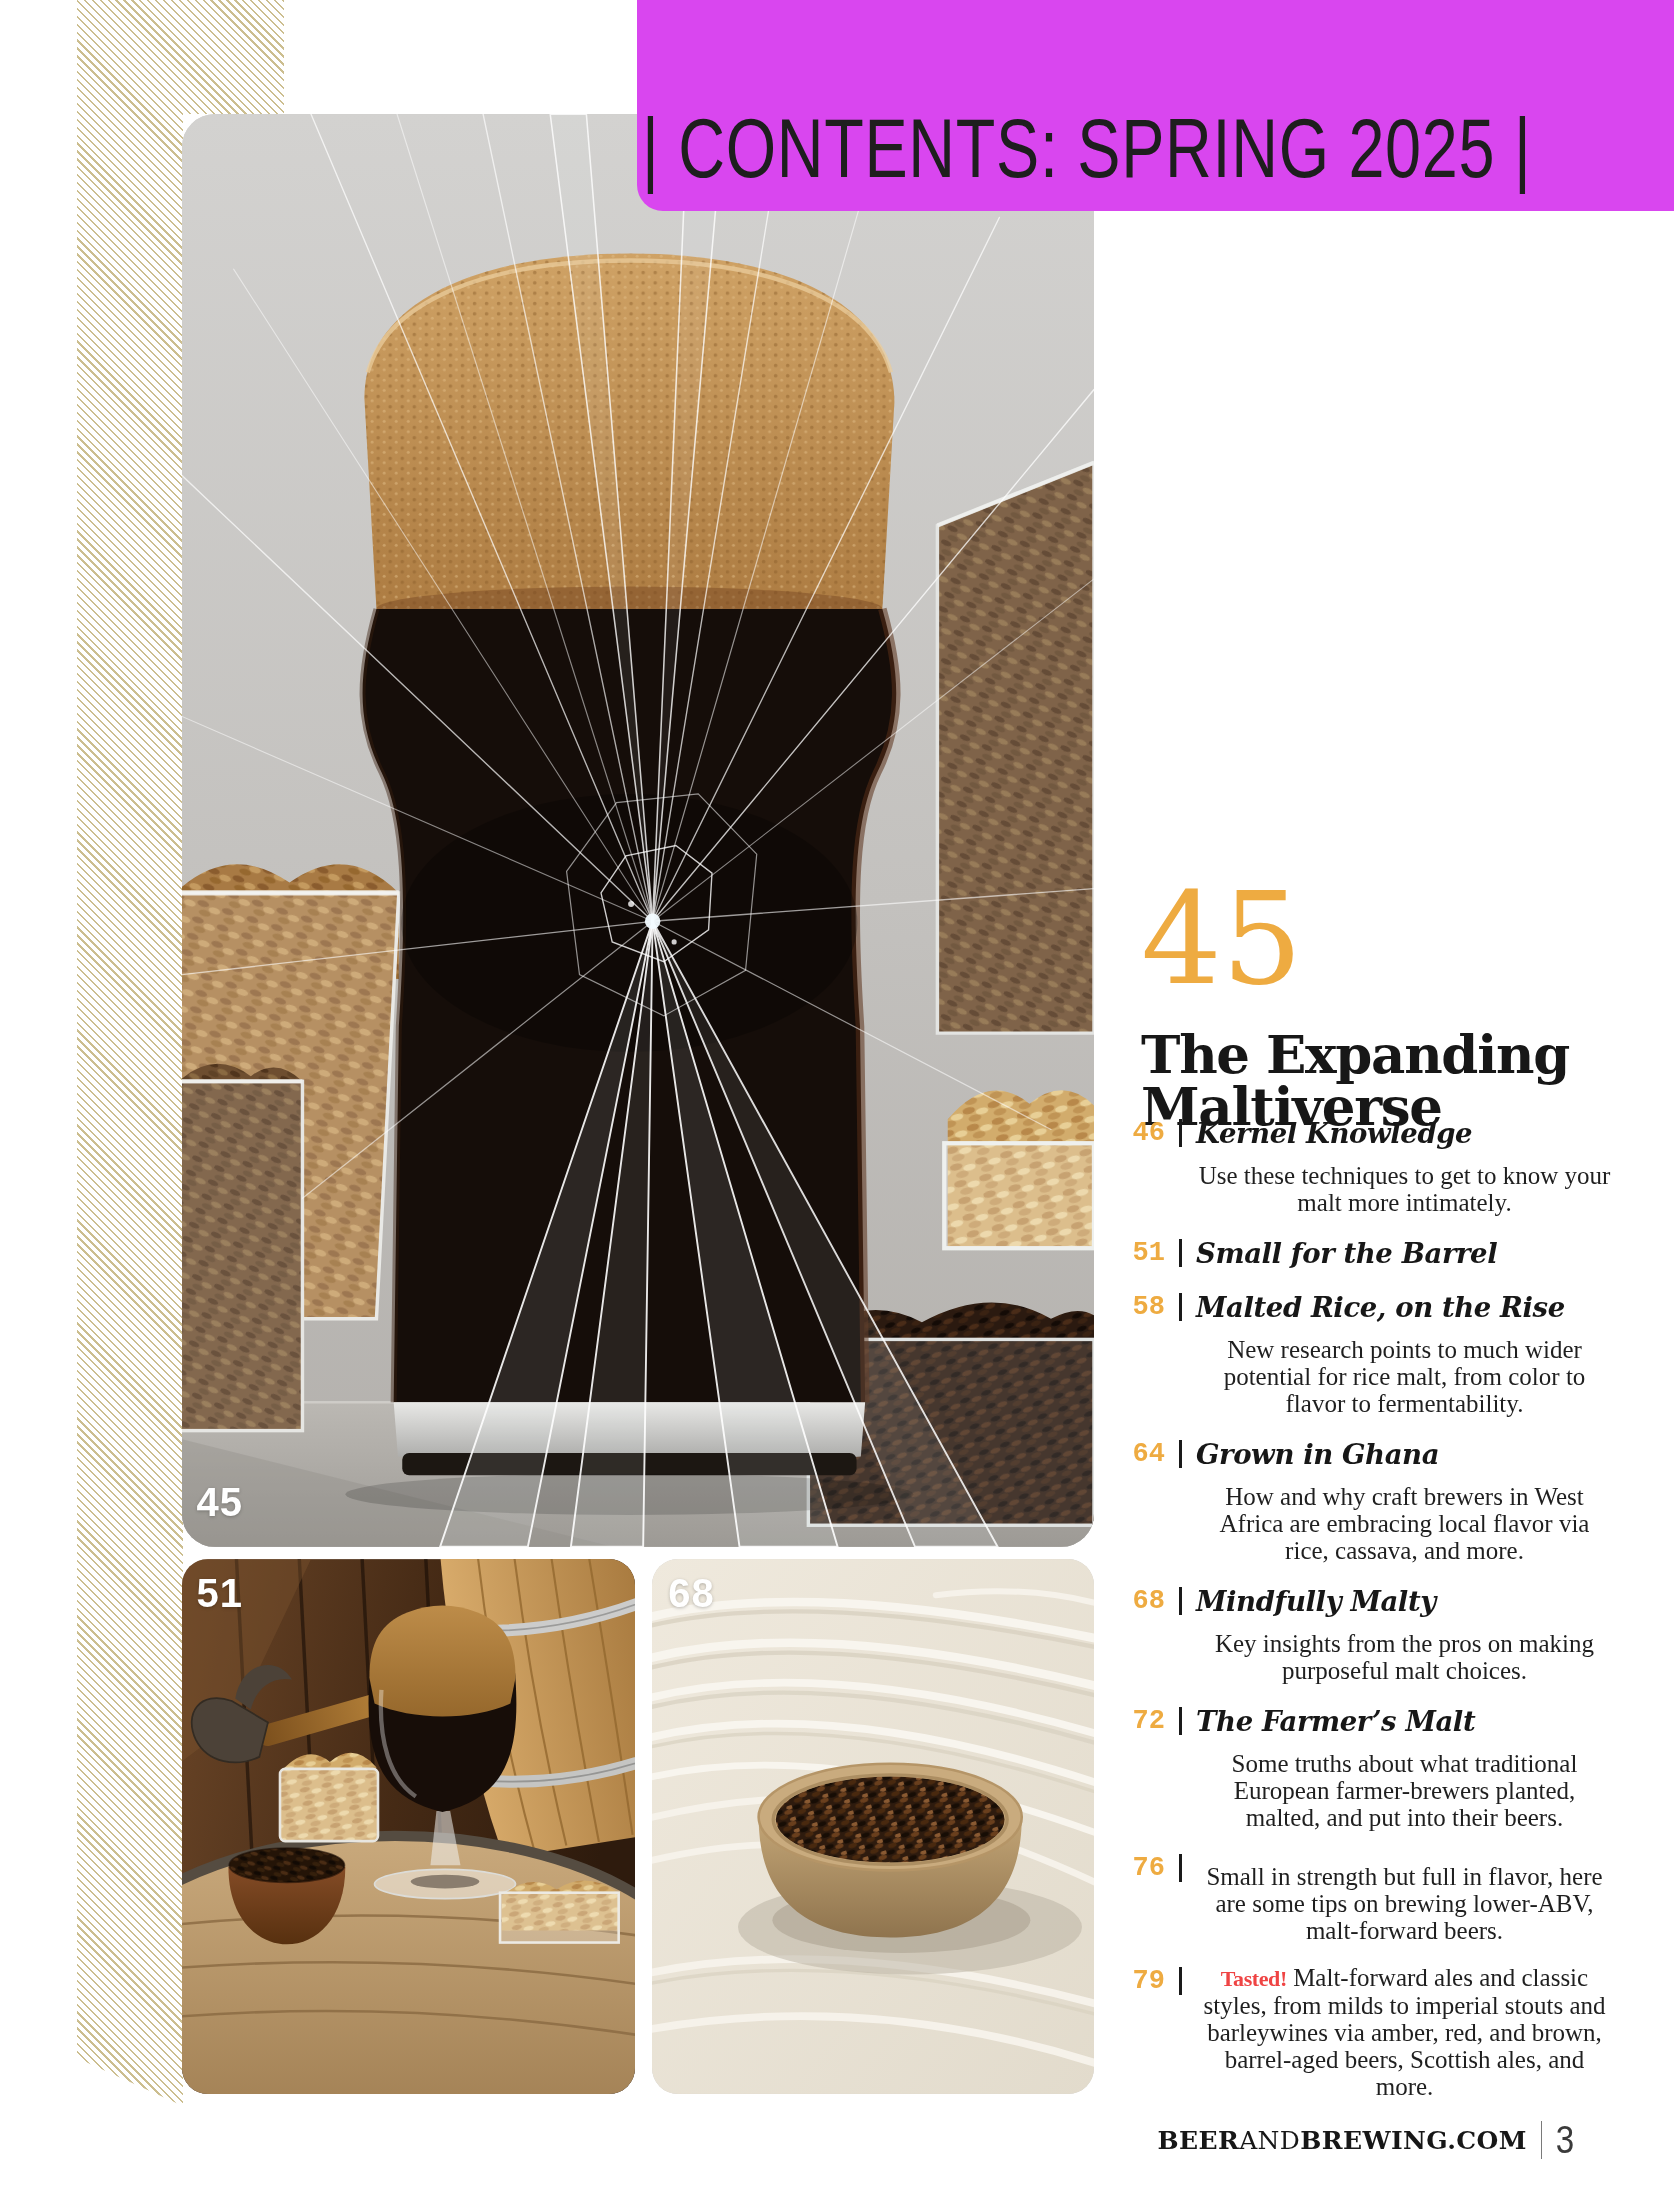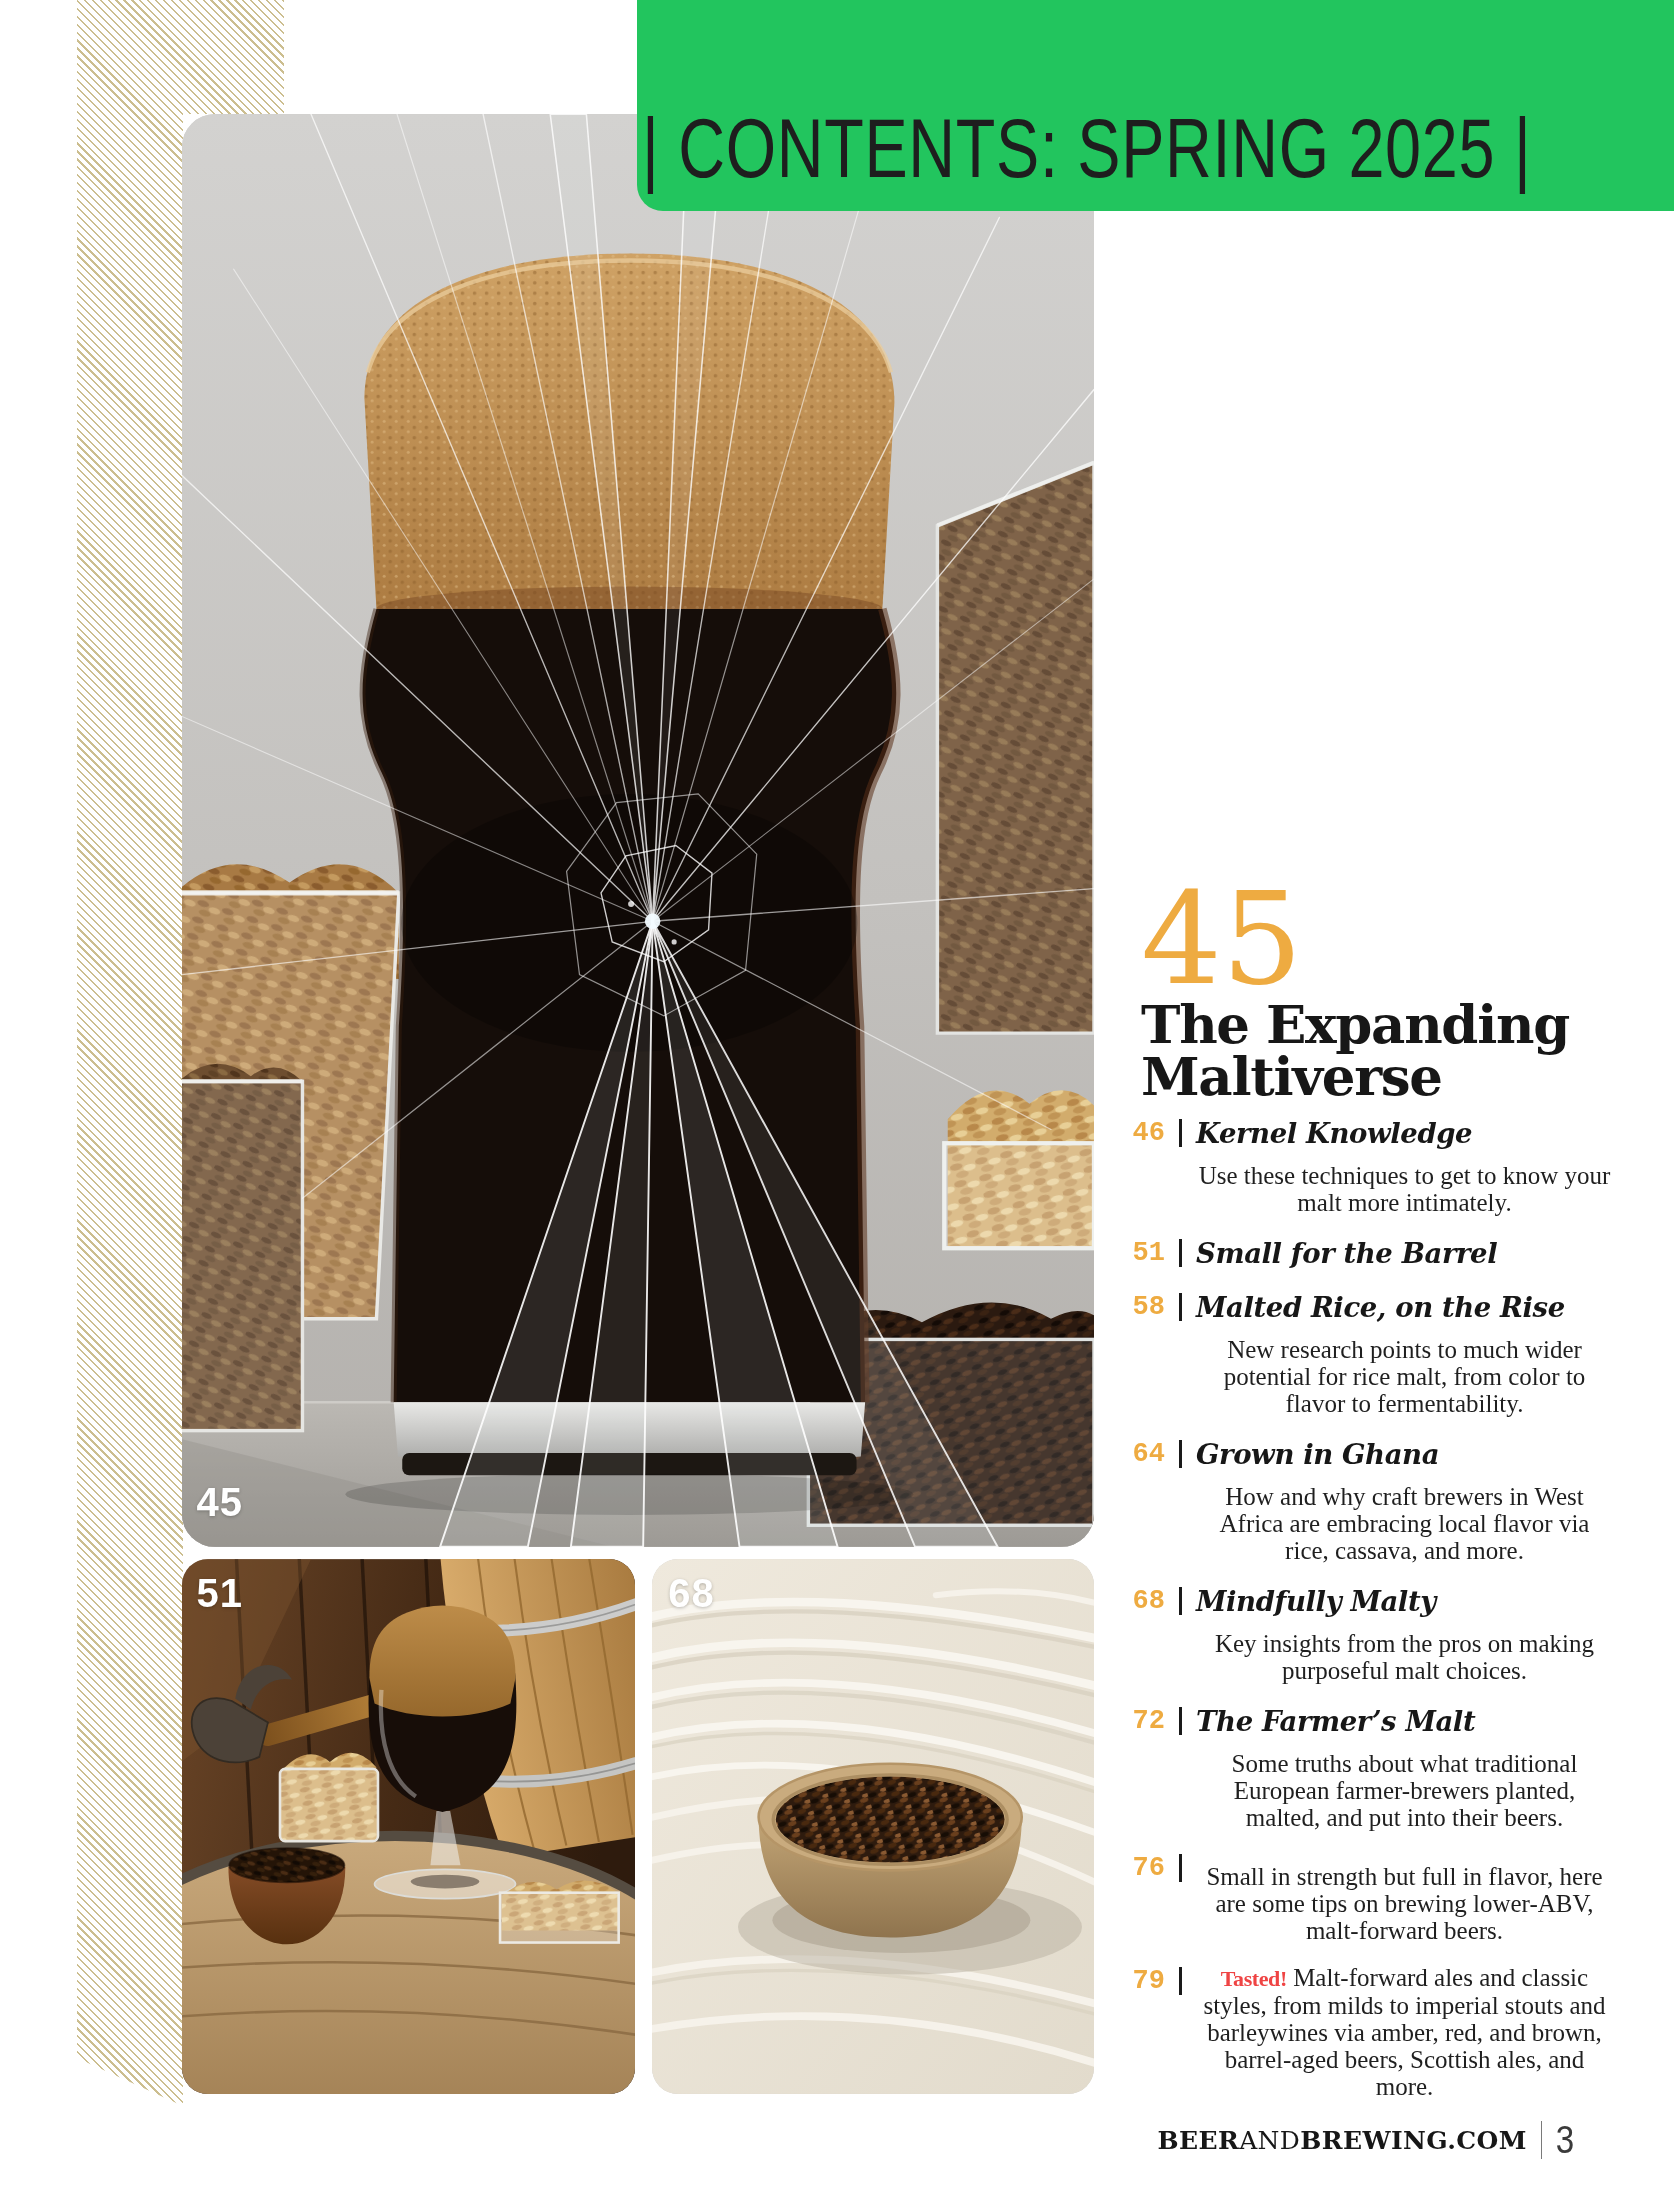--- a/index.html
+++ b/index.html
@@ -24,36 +24,36 @@
     position:absolute;color:#ffffff;font-family:"Liberation Sans",sans-serif;
     font-weight:bold;font-size:40px;letter-spacing:0.9px;z-index:5;
     text-shadow:0 0.9px 3.4px rgba(0,0,0,.25);
   }
   #label-main{left:14.6px;bottom:22.4px;}
   #label-barrel{left:14.6px;top:12px;}
   #label-sand{left:16.3px;top:12px;}
 
   
   #header-box{
-    left:637px;top:0;width:1038px;height:211px;background:#22c55e;
+    left:637px;top:0;width:1038px;height:211px;background:#d946ef;
     border-bottom-left-radius:26px;z-index:3;
   }
   #header-title{
     position:absolute;left:5.2px;bottom:13.8px;white-space:nowrap;
     font-family:"Liberation Sans",sans-serif;font-weight:400;color:#1e1e1e;
     font-size:83px;letter-spacing:0.9px;transform:scaleX(.78);transform-origin:left bottom;
   }
 
   
   #feature-number{
     left:1141px;top:876px;font-family:"DejaVu Serif",serif;
     font-size:127px;line-height:1;color:#eeab41;z-index:2;
   }
   #feature-title{
-    left:1141px;top:998px;width:516px;font-family:"DejaVu Serif",serif;
+    left:1141px;top:1028px;width:516px;font-family:"DejaVu Serif",serif;
     font-weight:bold;color:#171717;font-size:53px;line-height:.99;
     letter-spacing:-1.3px;z-index:2;
   }
   #toc{left:1125px;top:1116px;width:516px;z-index:2;}
   .toc-item{display:grid;grid-template-columns:40px 31px 1fr;margin-bottom:20px;}
   .toc-num{
     font-family:Liberation Mono, monospace;font-weight:bold;font-size:27px;line-height:34px;
     color:#eeab41;text-align:right;
   }
   .toc-bar{width:2.2px;height:28px;background:#1a1a1a;margin:3.4px auto 0;}

